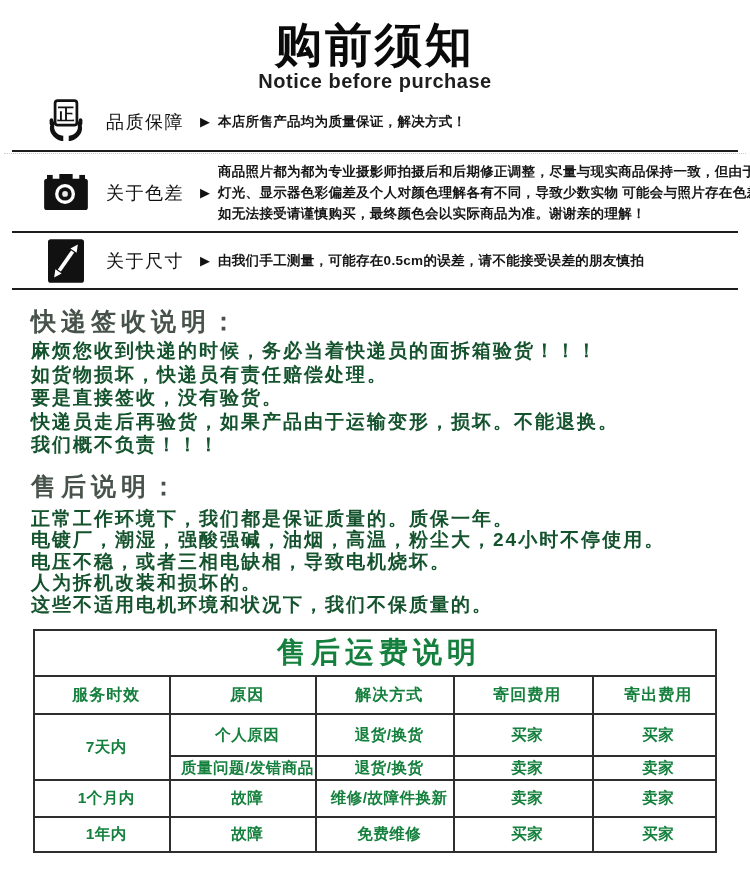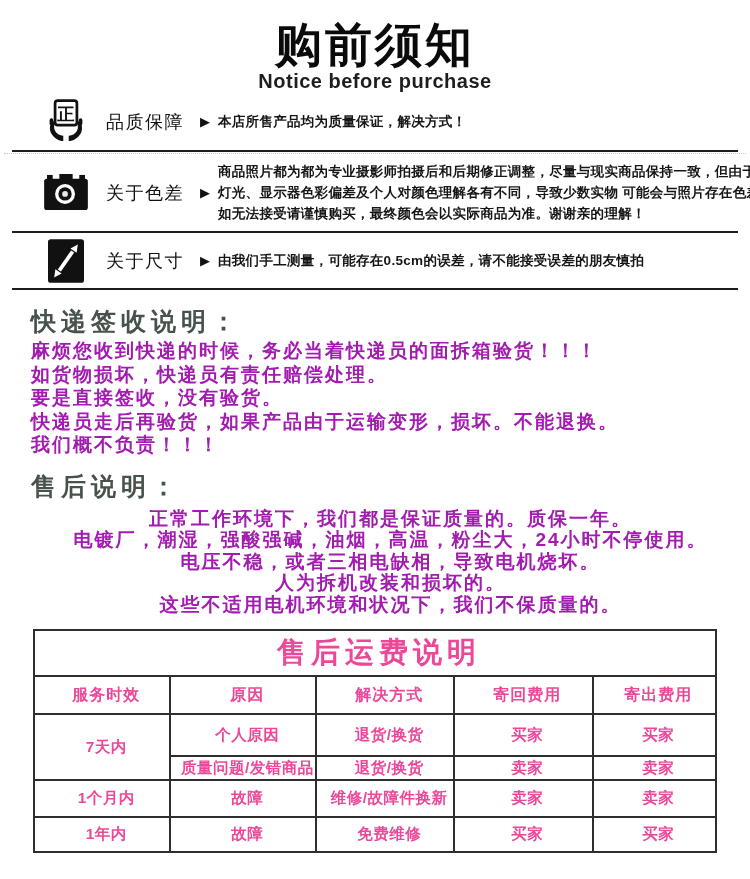--- a/index.html
+++ b/index.html
@@ -25,28 +25,28 @@
   .notice-text { font-size:13.5px; font-weight:bold; line-height:21px; letter-spacing:.3px; color:#161616; }
   .notice-text div { white-space:nowrap; }
 
   .divider { height:2px; background:#1d1d1d; margin:0 12px; }
   .dotted-line { border-top:1px dotted #c9c9c9; margin:1px 4px 0 4px; }
 
   .note-section { padding-left:31px; }
   .note-heading { font-size:25px; font-weight:bold; letter-spacing:5px; color:#46524a; }
   .delivery .note-heading { margin-top:15px; margin-bottom:1px; }
   .aftersale .note-heading { margin-top:13px; margin-bottom:5px; }
-  .note-line { font-size:19px; font-weight:bold; color:#a21caf; letter-spacing:2px; white-space:nowrap; }
+  .note-line { font-size:19px; font-weight:bold; color:#14532d; letter-spacing:2px; white-space:nowrap; }
   .delivery .note-line { line-height:23.5px; }
-  .aftersale .note-line { line-height:21.5px;text-align:center; }
+  .aftersale .note-line { line-height:21.5px; }
 
   table.freight { width:684px; margin:14px 33px 0 33px; border-collapse:collapse; }
   table.freight th, table.freight td {
     border:2px solid #2e2e2e; text-align:center; vertical-align:middle;
-    font-weight:bold; color:#ec4899;padding-left:8px;
+    font-weight:bold; color:#15803d;padding-left:8px;
   }
   .t-title { height:46px; font-size:29px; letter-spacing:5px; }
   .t-head th { height:38px; font-size:16px; letter-spacing:1px; }
   td { font-size:15.5px; letter-spacing:.5px; }
   tr.dr1 td { height:42px; }
   tr.dr2 td { height:24px;margin-top:42px; }
   tr.dr3 td { height:37px; }
   tr.dr4 td { height:35px; }
   .fee-red { color:#e8401f; }
 </style>

